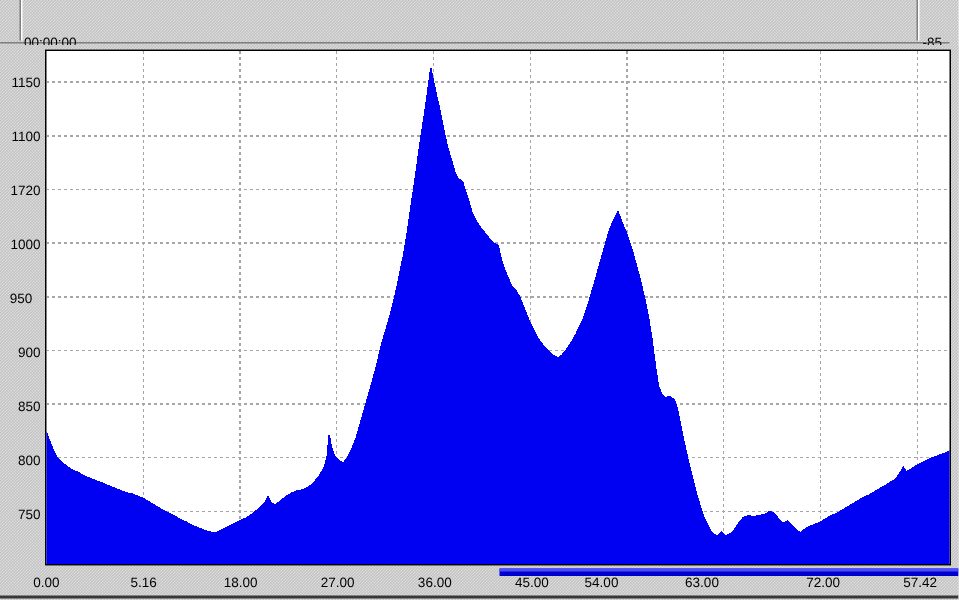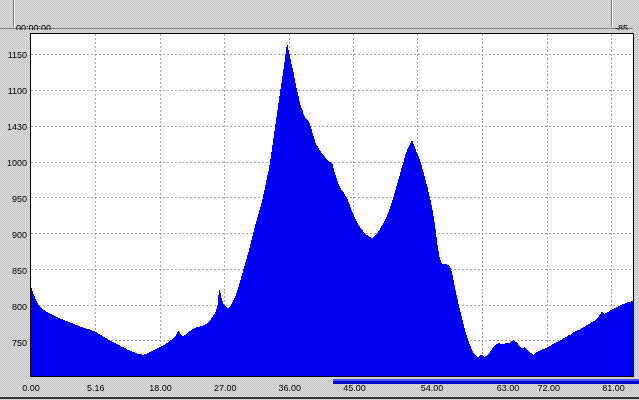--- a/index.html
+++ b/index.html
@@ -78,33 +78,33 @@
         <line x1="517.7142857142857" x2="517.7142857142857" y1="0" y2="344" stroke="#a6a6a6" stroke-dasharray="2 2"></line>
         <line x1="582.4285714285714" x2="582.4285714285714" y1="0" y2="344" stroke="#a6a6a6" stroke-dasharray="2 2"></line>
         <path d="M0,344 L0.0,255.5 L2.2,262.0 L4.3,267.0 L7.2,272.8 L10.8,276.4 L14.4,279.2 L18.0,281.4 L21.6,282.8 L25.2,285.0 L28.8,286.4 L32.4,287.9 L36.0,289.3 L39.5,290.7 L43.1,292.2 L46.7,293.6 L50.3,295.1 L53.9,296.5 L57.5,297.2 L61.1,298.7 L64.7,300.1 L68.3,302.3 L71.9,304.4 L75.5,306.6 L79.1,308.7 L82.7,310.2 L86.3,312.3 L89.9,314.5 L93.5,315.9 L97.1,318.1 L100.7,319.5 L104.3,321.0 L107.9,322.4 L112.9,323.1 L116.5,321.7 L120.8,319.5 L125.1,317.4 L129.4,315.2 L133.7,313.1 L138.1,310.2 L142.4,306.6 L146.0,303.0 L148.1,298.7 L150.3,303.0 L153.2,304.4 L156.8,301.5 L160.3,298.7 L163.9,296.5 L167.5,295.1 L171.1,294.3 L174.7,292.9 L178.3,290.0 L181.9,285.7 L185.5,279.9 L187.7,272.8 L189.1,257.6 L190.5,265.6 L192.7,272.0 L195.6,274.9 L198.5,276.4 L201.3,272.8 L204.2,267.0 L207.1,259.8 L210.0,249.7 L212.8,239.6 L215.7,229.6 L218.6,219.5 L221.5,208.0 L224.3,196.5 L227.2,186.4 L230.1,176.3 L233.0,164.8 L235.8,151.8 L238.7,137.5 L241.6,120.2 L244.5,100.0 L247.4,79.9 L250.2,59.7 L252.4,45.3 L254.5,30.9 L256.0,19.4 L257.1,11.5 L258.1,17.3 L259.6,23.7 L261.0,30.9 L262.5,36.7 L263.9,43.9 L265.3,51.1 L266.8,58.3 L268.9,66.9 L271.1,74.1 L273.2,81.3 L275.4,85.6 L278.3,87.8 L280.4,94.3 L282.6,101.5 L284.7,108.7 L287.6,114.4 L290.5,118.7 L293.4,122.3 L296.2,125.9 L299.1,128.8 L302.0,130.3 L304.2,139.6 L306.3,146.1 L309.2,153.3 L311.3,157.6 L313.5,159.8 L316.4,164.8 L319.3,172.0 L322.1,179.2 L325.0,185.7 L327.9,191.4 L330.8,195.7 L333.6,199.3 L336.5,202.2 L339.4,204.4 L342.3,205.8 L345.1,203.7 L348.0,200.1 L350.9,195.7 L353.8,190.7 L356.6,185.0 L359.5,178.5 L362.4,169.8 L365.3,159.8 L368.2,149.7 L371.0,139.6 L373.9,129.5 L376.1,121.6 L378.2,115.9 L380.4,111.5 L382.2,107.9 L384.0,112.3 L386.1,118.0 L388.3,123.1 L391.2,131.7 L394.0,141.8 L396.9,152.6 L399.8,164.8 L402.7,179.2 L404.8,192.2 L407.0,209.4 L409.1,223.8 L411.3,230.3 L414.2,232.5 L417.0,231.7 L419.9,233.9 L422.1,240.4 L424.2,251.2 L426.4,262.0 L428.6,272.0 L430.7,280.7 L432.9,289.3 L435.0,297.9 L437.2,305.1 L439.3,311.6 L441.5,316.7 L443.7,321.0 L445.8,323.8 L448.7,325.3 L451.6,322.4 L454.4,325.3 L457.3,323.8 L460.2,321.0 L463.1,316.7 L465.9,313.1 L469.5,311.6 L473.1,312.3 L476.7,311.6 L480.3,310.9 L483.9,308.7 L486.8,310.2 L489.7,313.8 L492.5,316.7 L495.4,315.2 L498.3,318.1 L501.2,321.0 L504.1,323.1 L506.9,321.0 L510.5,318.8 L514.1,317.4 L517.7,315.9 L521.3,313.8 L524.9,311.6 L528.5,310.2 L532.1,308.0 L535.7,305.9 L539.3,303.7 L542.9,301.5 L546.5,299.4 L550.1,297.9 L553.7,295.8 L557.3,293.6 L560.9,291.5 L564.5,289.3 L568.0,287.1 L570.9,282.8 L573.1,279.2 L575.2,282.1 L578.1,280.7 L581.0,278.5 L583.9,277.1 L586.7,275.6 L589.6,274.2 L592.5,272.8 L595.4,272.0 L598.2,270.6 L601.1,269.9 L604.0,268.4 L604,344 Z" fill="#0000f2" stroke="#0000f2"></path>
       </svg>
   </div>
   <div id="ylabels">
       <div class="ylab" style="top: 308.736px;">750</div>
       <div class="ylab" style="top: 272.753px; text-align: right;">800</div>
       <div class="ylab" style="top: 236.77px;">850</div>
       <div class="ylab" style="top: 200.787px;">900</div>
-      <div class="ylab" style="top: 164.803px;">950</div>
+      <div class="ylab" style="top: 164.803px; text-align: center;">950</div>
       <div class="ylab" style="top: 128.82px;">1000</div>
-      <div class="ylab" style="top: 92.8368px;">1430</div>
+      <div class="ylab" style="top: 92.8368px;">1720</div>
       <div class="ylab" style="top: 56.8536px;">1100</div>
       <div class="ylab" style="top: 20.8703px;">1150</div>
     </div>
   <div id="xlabels">
       <div class="xlab" style="left: 31px;">0.00</div>
       <div class="xlab" style="left: 95.7143px;">5.16</div>
       <div class="xlab" style="left: 160.429px;">18.00</div>
       <div class="xlab" style="left: 225.143px;">27.00</div>
       <div class="xlab" style="left: 289.857px;">36.00</div>
       <div class="xlab" style="left: 354.571px;">45.00</div>
-      <div class="xlab" style="left: 432px;">54.00</div>
-      <div class="xlab" style="left: 508px;">63.00</div>
+      <div class="xlab" style="left: 401px;">54.00</div>
+      <div class="xlab" style="left: 468px;">63.00</div>
       <div class="xlab" style="left: 548.714px;">72.00</div>
-      <div class="xlab" style="left: 613.429px;">81.00</div>
+      <div class="xlab" style="left: 613.429px;">57.42</div>
     </div>
   <div id="selbar" class="selbar" style="left: 333px; width: 306px; top: 349px; background: rgb(0, 0, 204); border-top-color: rgb(77, 77, 255);"></div>
   <div class="bottom-line"></div>
 </div>
 
 </body></html>

